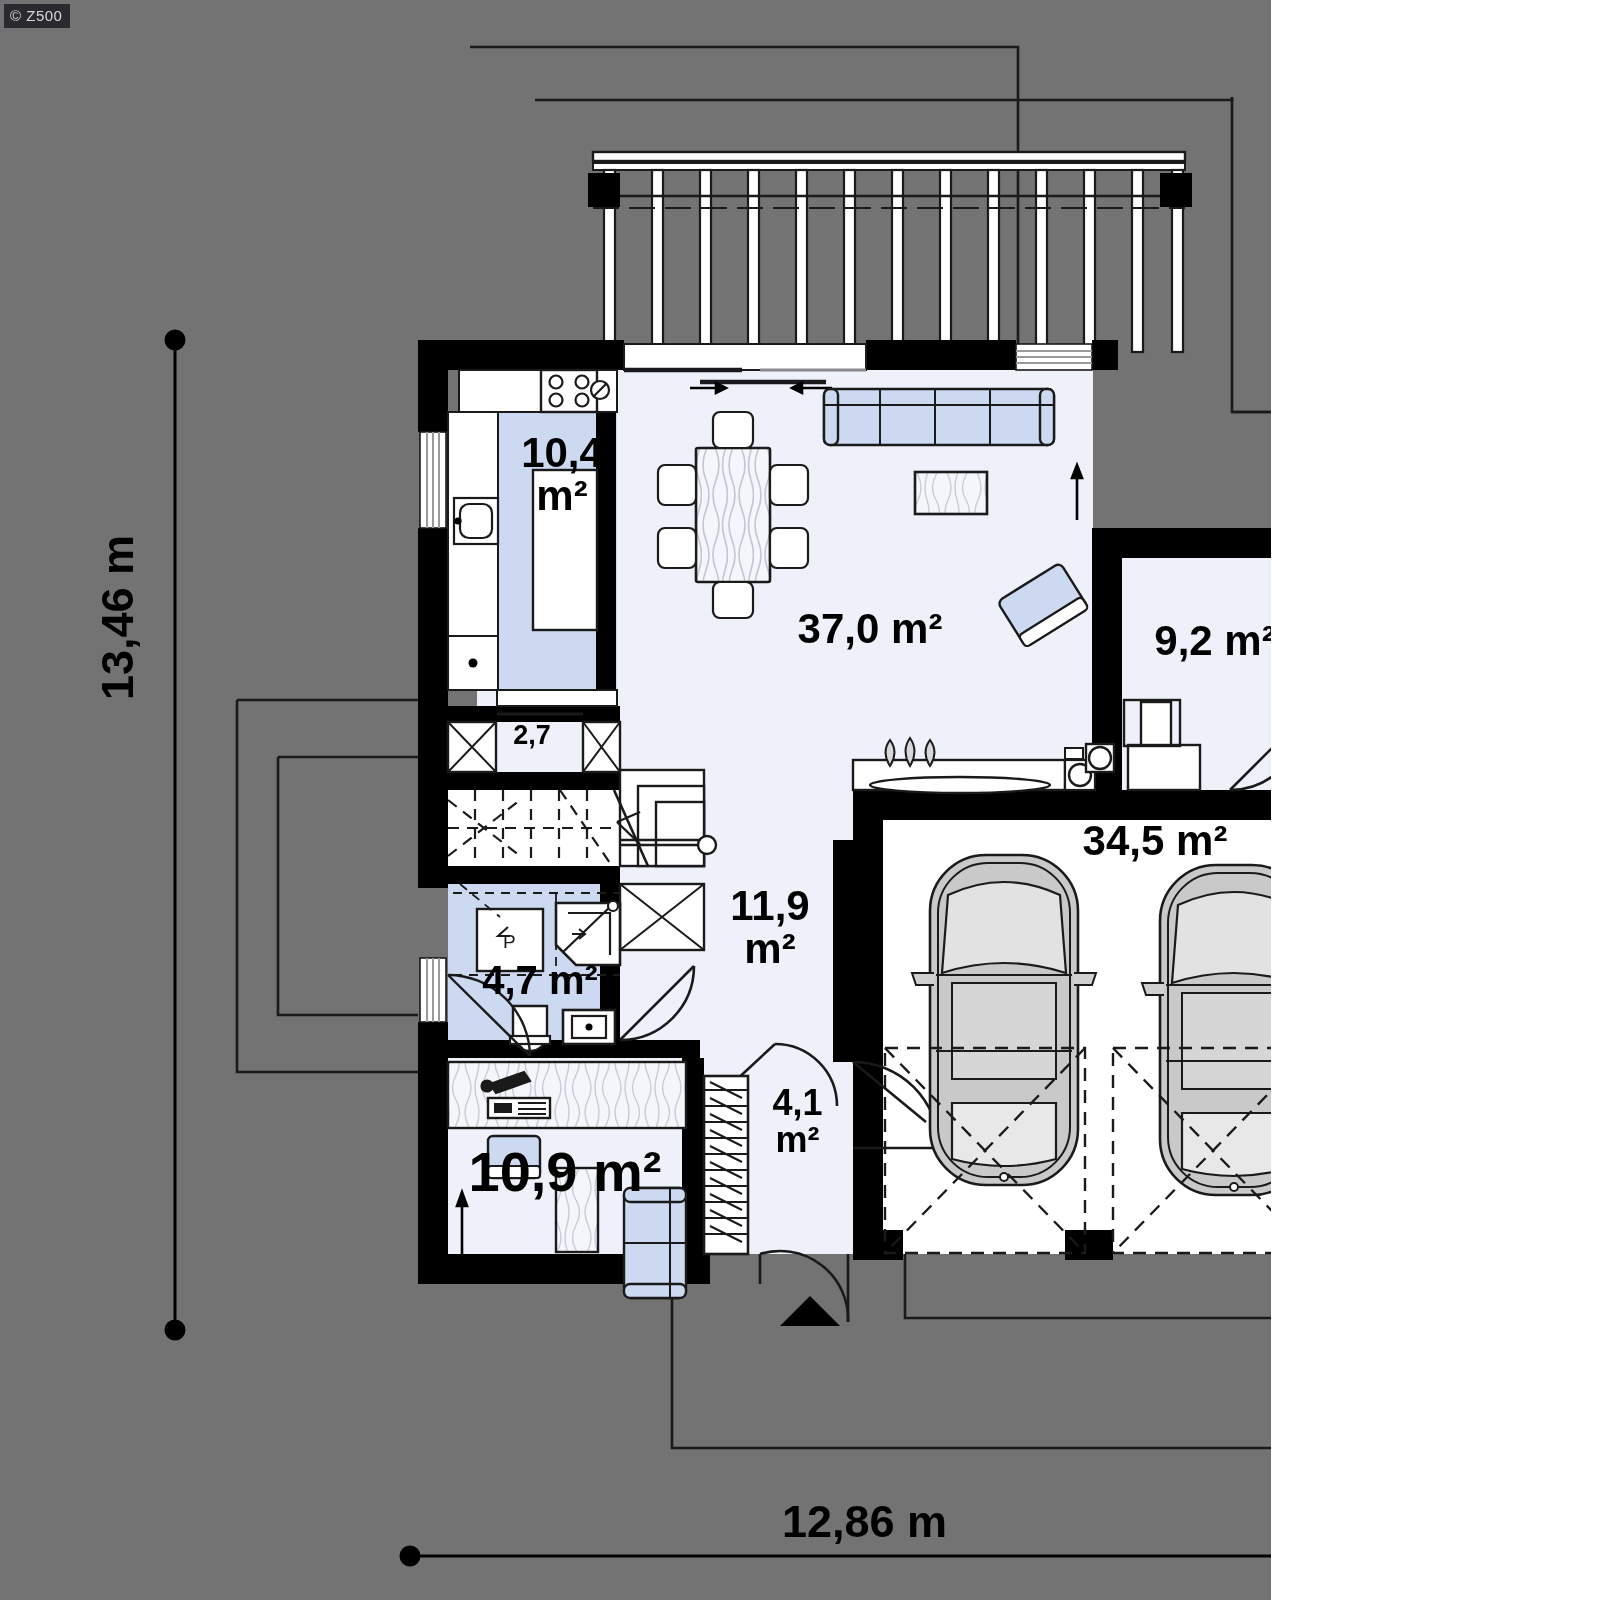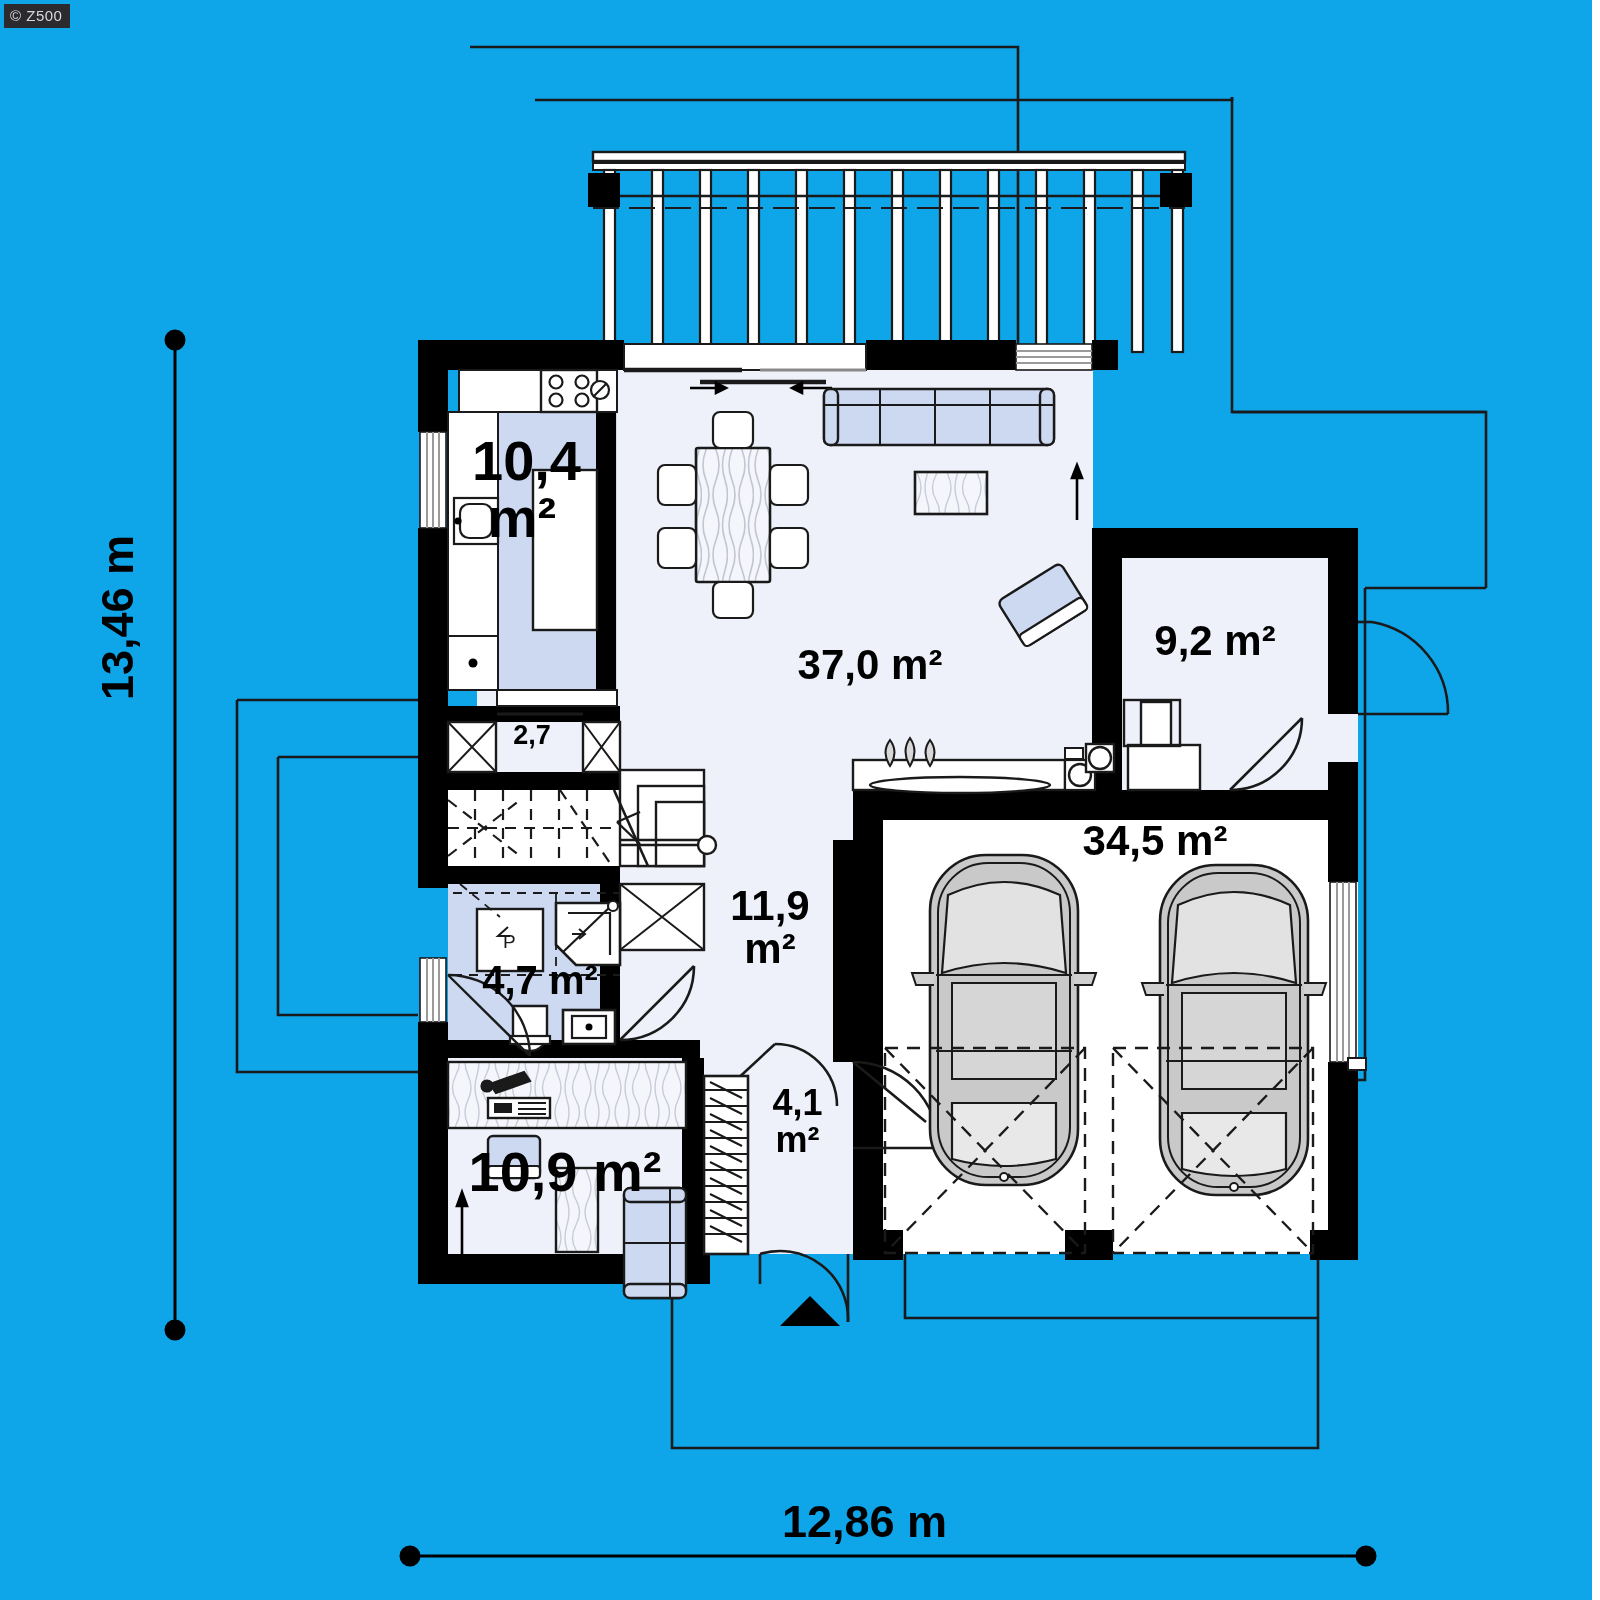--- a/index.html
+++ b/index.html
@@ -3,22 +3,22 @@
 <meta charset="utf-8">
 <style>
   * { box-sizing: border-box; }
   html, body {
     margin: 0; padding: 0;
     background: #ffffff;
     font-family: "Liberation Sans", sans-serif;
   }
   #stage {
     position: relative;
-    width: 1592px; height: 1600px;
-    background: #0ea5e9;
+    width: 1271px; height: 1600px;
+    background: #737373;
     overflow: hidden;
   }
   #watermark {
     position: absolute; left: 4px; top: 4px;
     background: #2b2b2f; color: #d8d8da;
     font-size: 15px; letter-spacing: 0.5px;
     padding: 3px 8px 4px 6px;
     font-family: "Liberation Sans", sans-serif;
     z-index: 60;
   }
@@ -504,25 +504,25 @@
     <g stroke="#000000" stroke-width="3">
       <path d="M175 340 V1330"></path>
       <circle cx="175" cy="340" r="9" fill="#000"></circle>
       <circle cx="175" cy="1330" r="9" fill="#000"></circle>
       <path d="M410 1556 H1366"></path>
       <circle cx="410" cy="1556" r="9" fill="#000"></circle>
       <circle cx="1366" cy="1556" r="9" fill="#000"></circle>
     </g>
   </svg>
 
-  <div class="area" style="left:472px; top:432px; width:100px; font-size:56px;">
+  <div class="area" style="left:512px; top:432px; width:100px; font-size:42px;">
     <span>10,4</span><br><span>m²</span>
   </div>
 
-  <div class="area" style="left:770px; top:608px; width:200px; font-size:42px;margin-top:36px;">
+  <div class="area" style="left:770px; top:608px; width:200px; font-size:42px;">
     <span>37,0</span> <span>m²</span>
   </div>
 
   <div class="area" style="left:1115px; top:620px; width:200px; font-size:42px;">
     <span>9,2</span> <span>m²</span>
   </div>
 
   <div class="area" style="left:482px; top:722px; width:100px; font-size:27px;">
     <span>2,7</span>
   </div>

